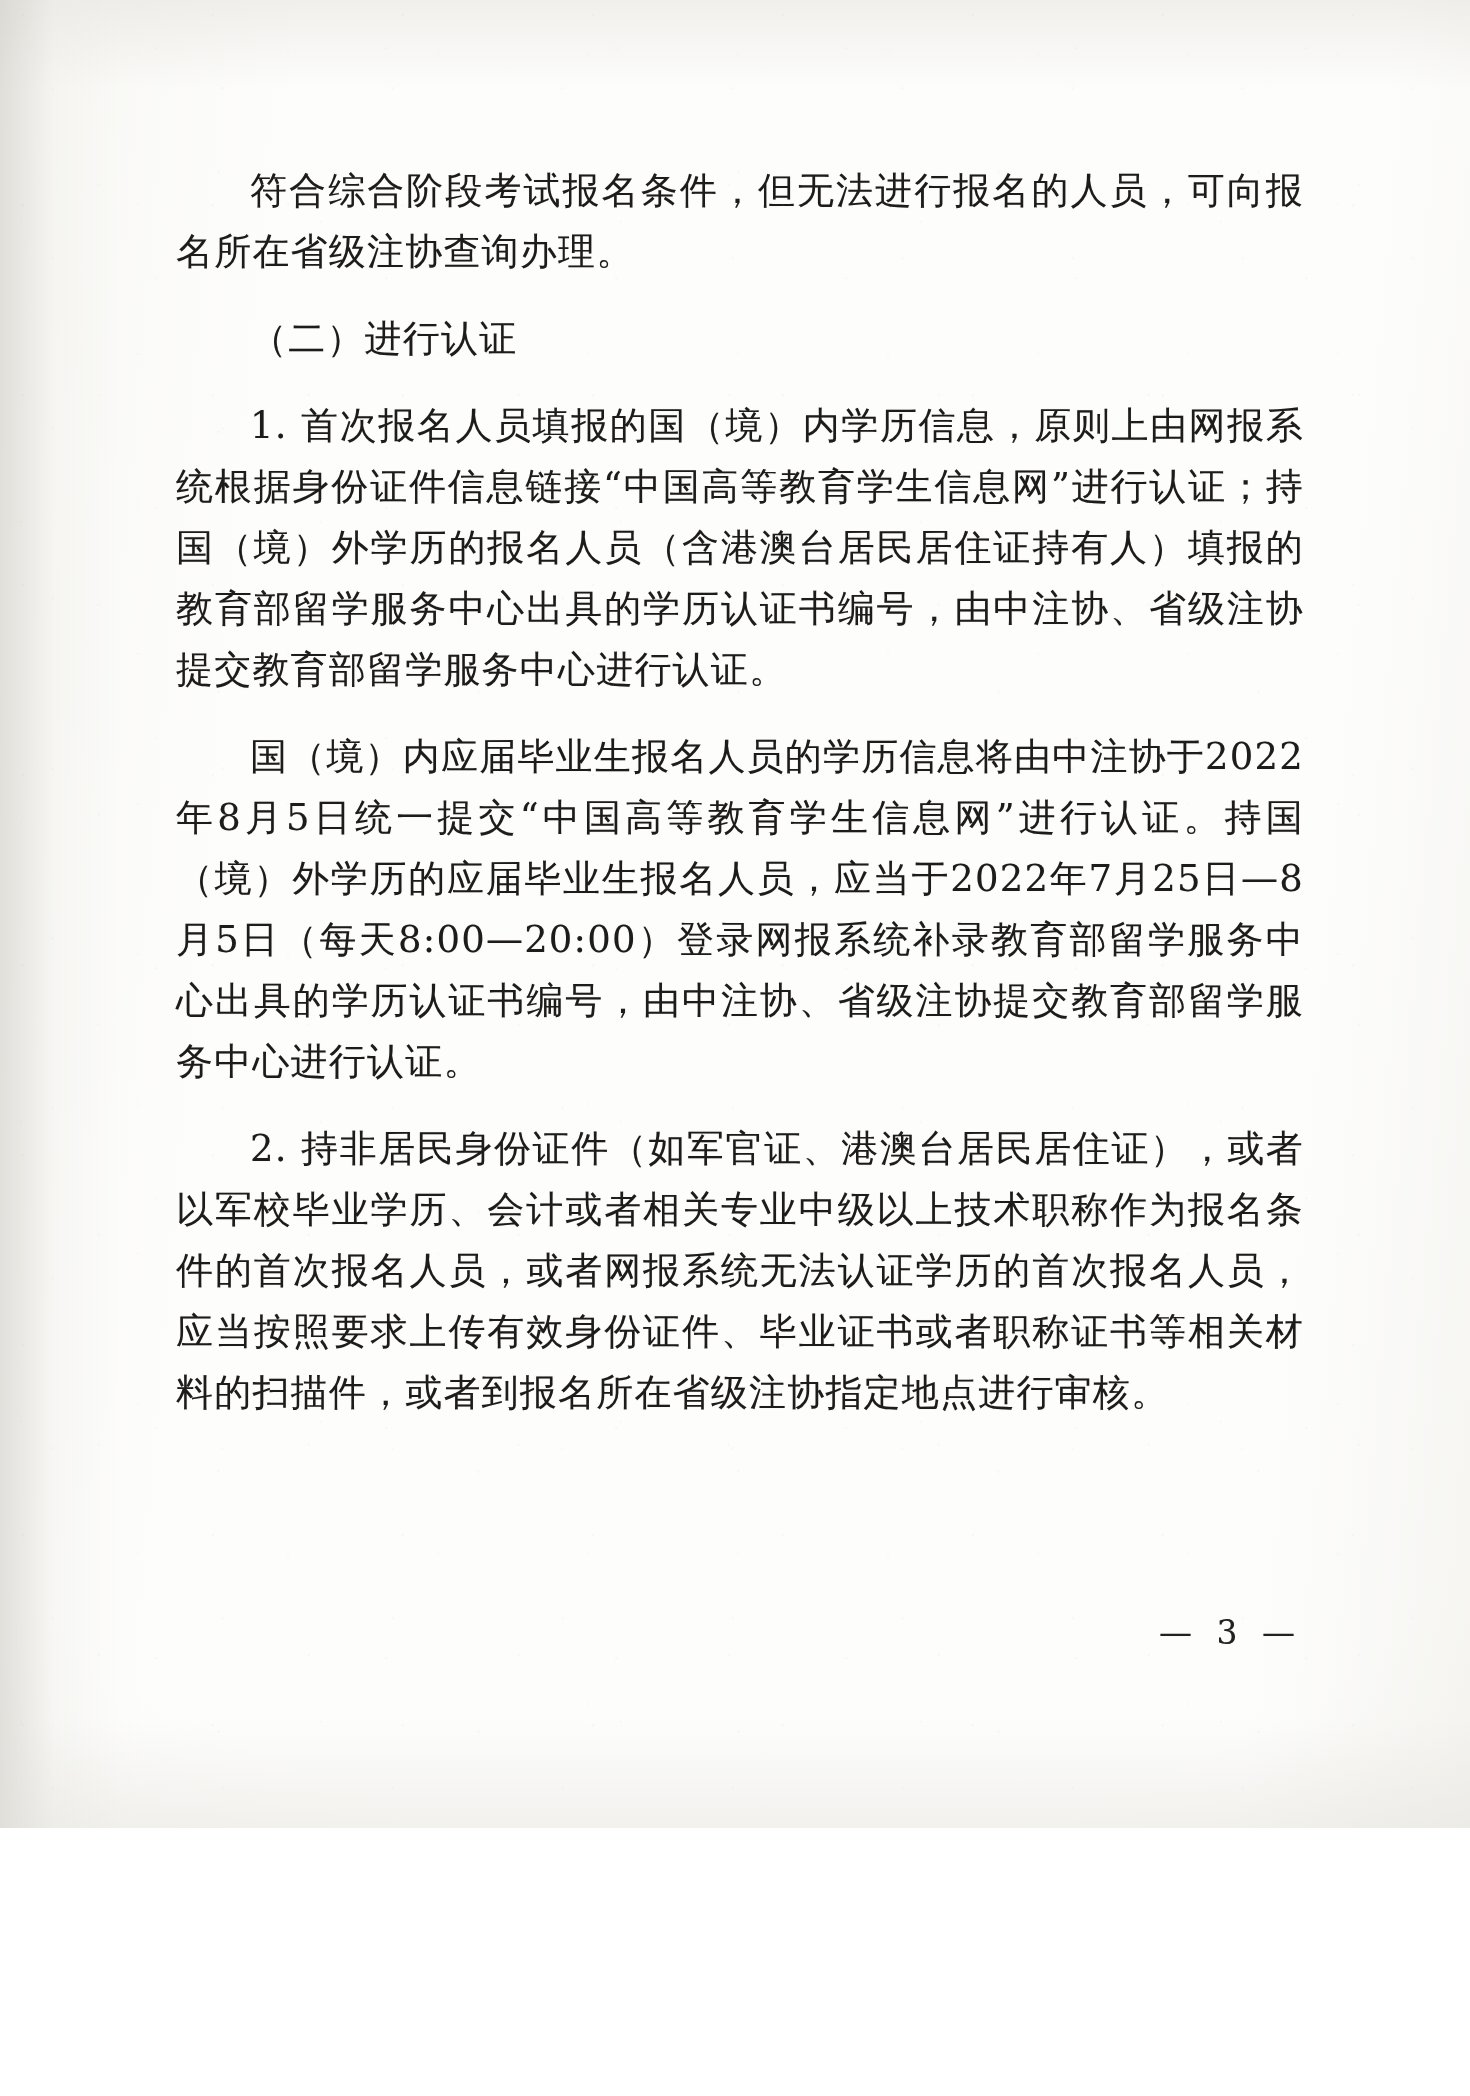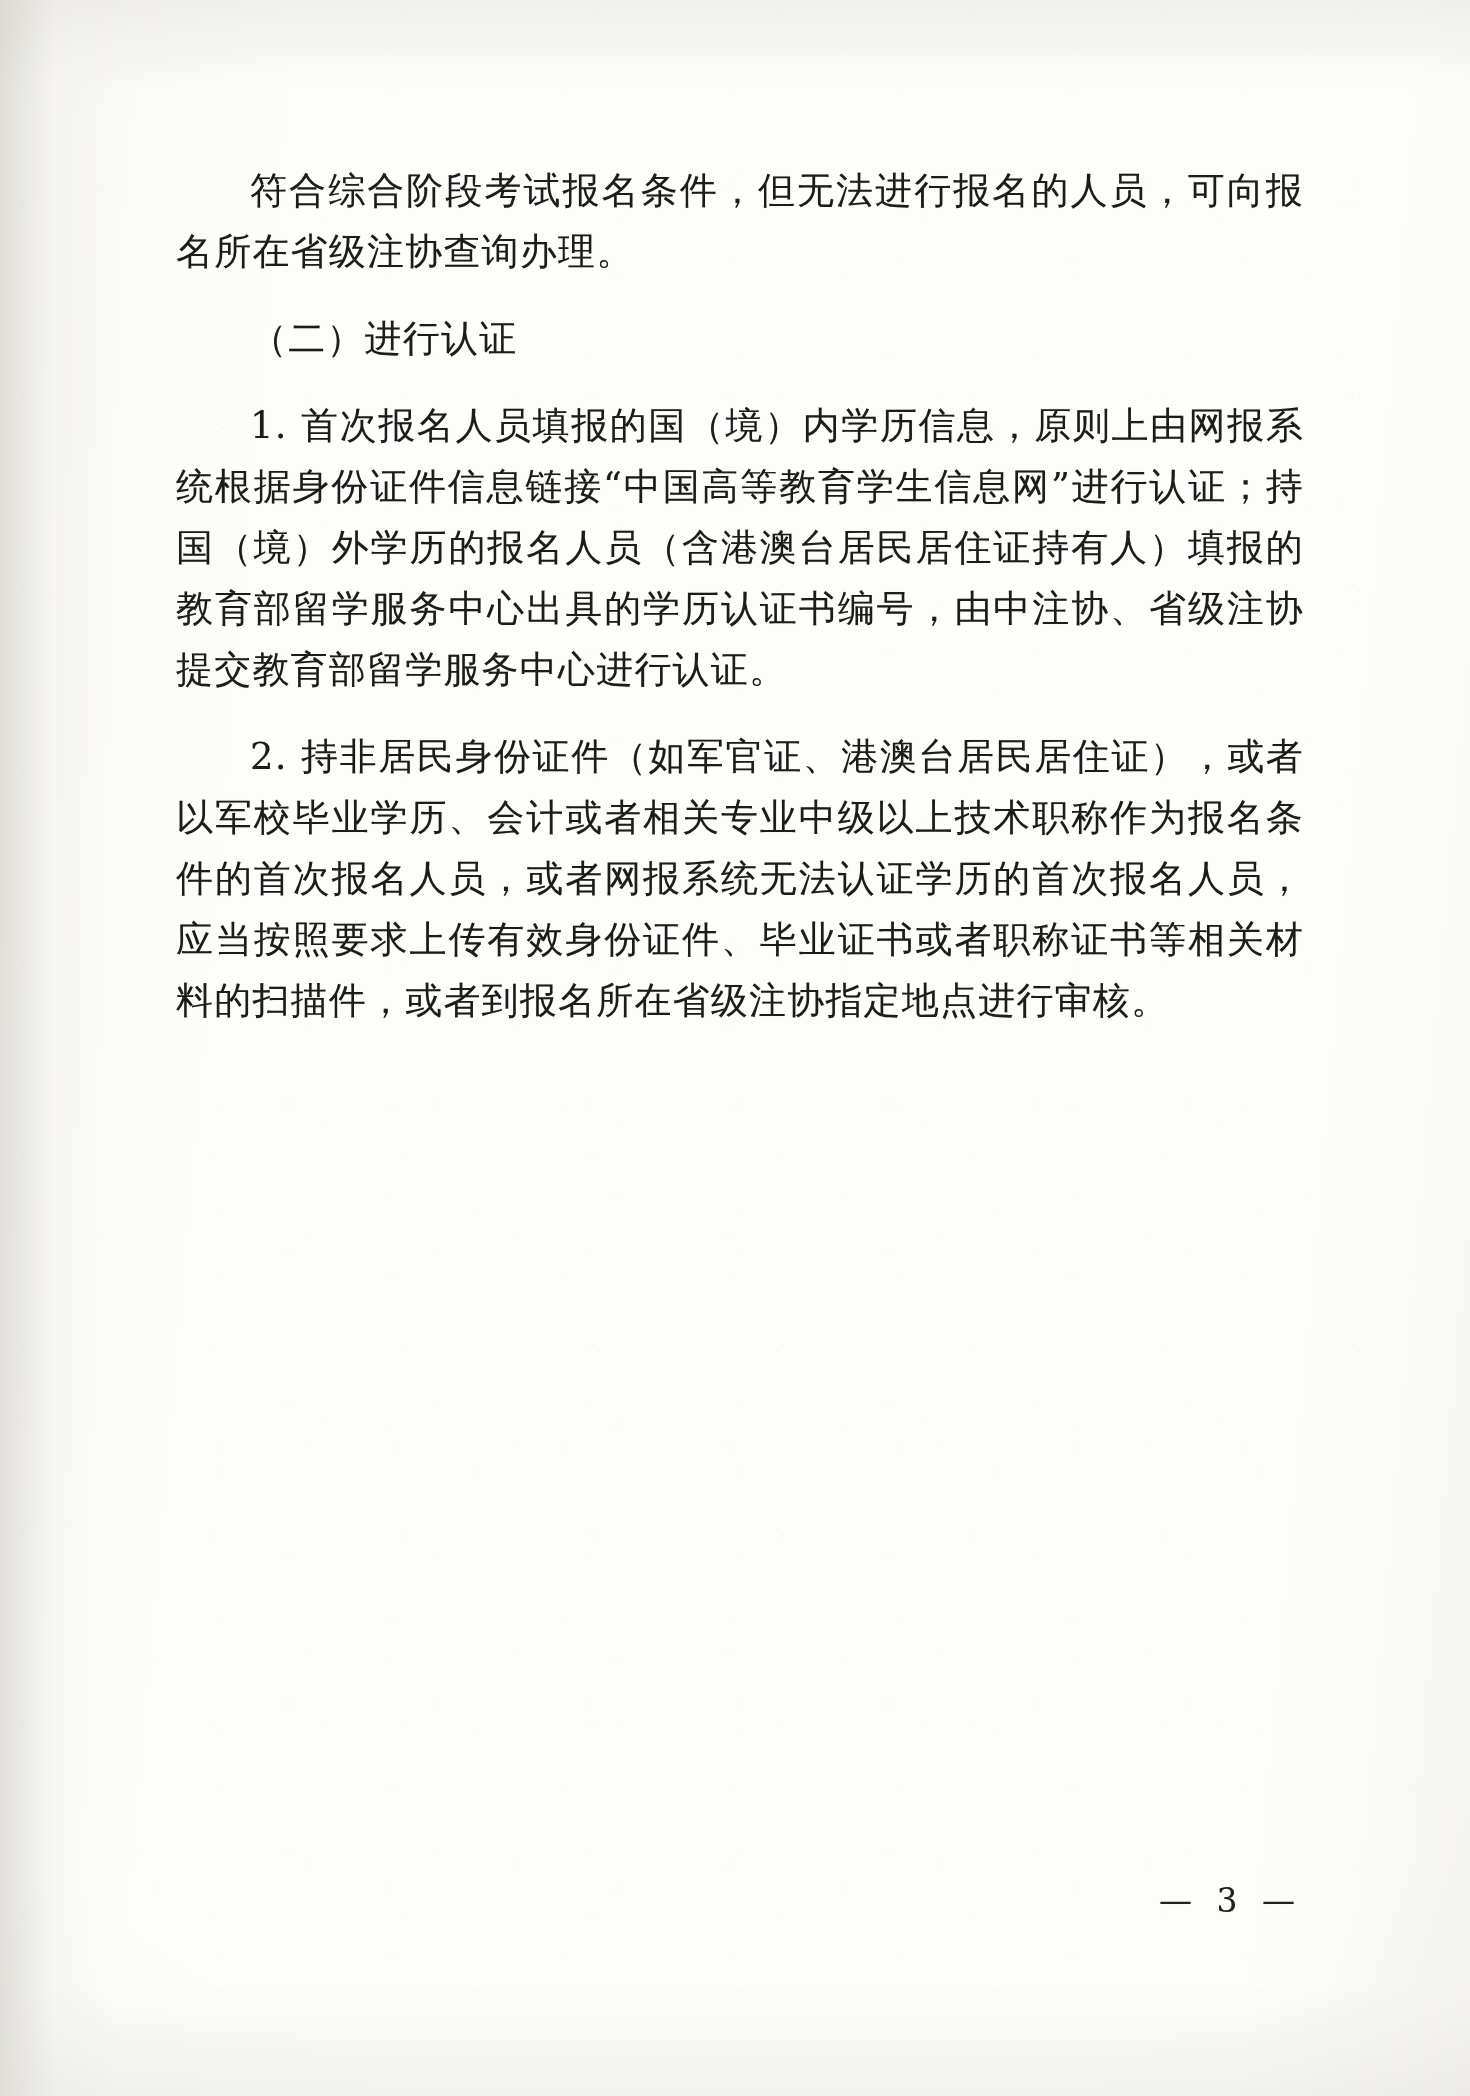--- a/index.html
+++ b/index.html
@@ -5,21 +5,21 @@
 <style>
   html, body {
     margin: 0;
     padding: 0;
     background: #ffffff;
   }
 
   .page {
     position: relative;
     width: 1470px;
-    height: 2096px;
+    height: 1828px;
     margin: 0 auto;
     background: #fdfdfc;
     overflow: hidden;
     
     background-image:
       radial-gradient(ellipse 120% 95% at 50% 45%, rgba(255,255,255,0) 60%, rgba(224,222,216,0.45) 100%),
       linear-gradient(95deg, rgba(246,245,241,0.85) 0%, rgba(255,255,255,0) 18%),
       linear-gradient(275deg, rgba(244,243,239,0.8) 0%, rgba(255,255,255,0) 14%);
   }
 
@@ -122,20 +122,21 @@
   <div class="scan-edge-bottom"></div>
 
   <div class="body-area">
 
     <p class="para">符合综合阶段考试报名条件，但无法进行报名的人员，可向报名所在省级注协查询办理。</p>
 
     <p class="para subhead gap-top">（二）进行认证</p>
 
     <p class="para numbered gap-top">1. 首次报名人员填报的国（境）内学历信息，原则上由网报系统根据身份证件信息链接“中国高等教育学生信息网”进行认证；持国（境）外学历的报名人员（含港澳台居民居住证持有人）填报的教育部留学服务中心出具的学历认证书编号，由中注协、省级注协提交教育部留学服务中心进行认证。</p>
 
+    <p class="para gap-top">国（境）内应届毕业生报名人员的学历信息将由中注协于2022年8月5日统一提交“中国高等教育学生信息网”进行认证。持国（境）外学历的应届毕业生报名人员，应当于2022年7月25日—8月5日（每天8:00—20:00）登录网报系统补录教育部留学服务中心出具的学历认证书编号，由中注协、省级注协提交教育部留学服务中心进行认证。</p>
 
     <p class="para numbered gap-top">2. 持非居民身份证件（如军官证、港澳台居民居住证），或者以军校毕业学历、会计或者相关专业中级以上技术职称作为报名条件的首次报名人员，或者网报系统无法认证学历的首次报名人员，应当按照要求上传有效身份证件、毕业证书或者职称证书等相关材料的扫描件，或者到报名所在省级注协指定地点进行审核。</p>
 
   </div>
 
   <div class="footer">— 3 —</div>
 
   <div class="scan-noise"></div>
 </div>
 

